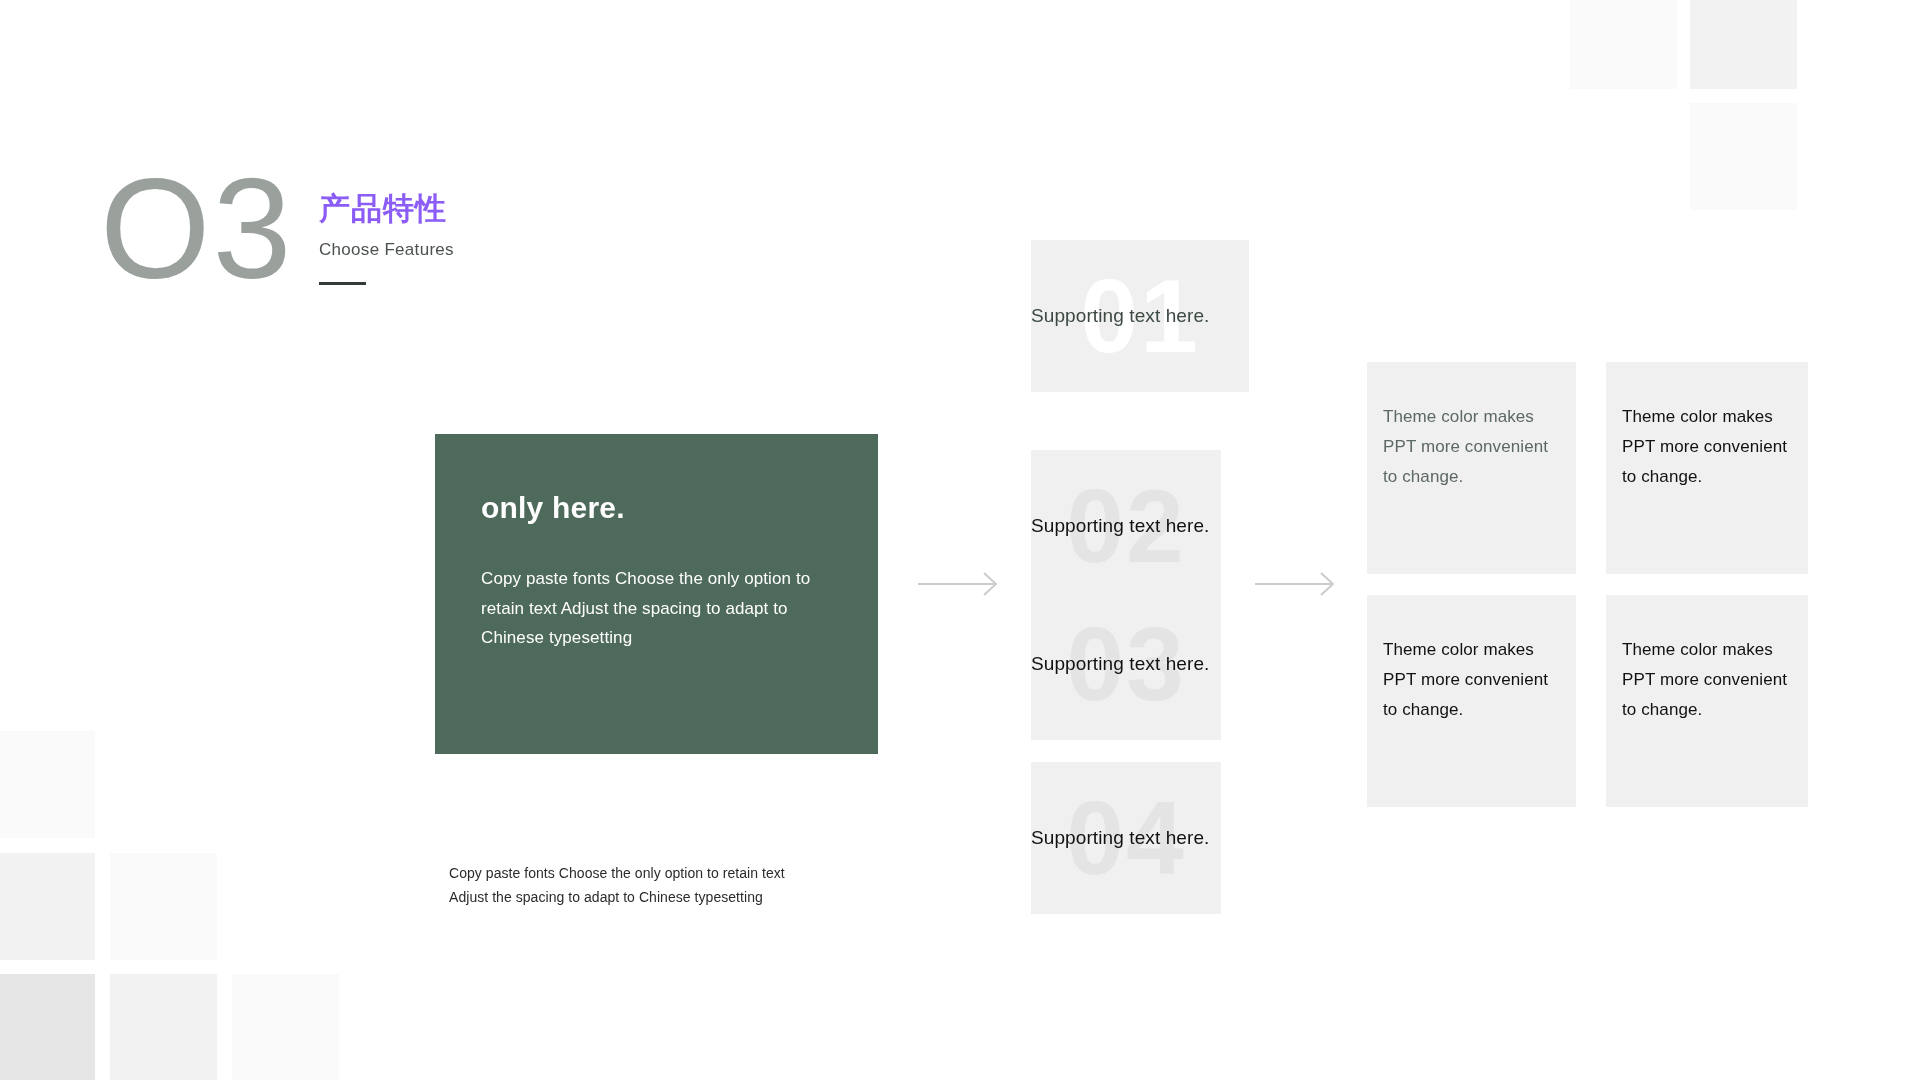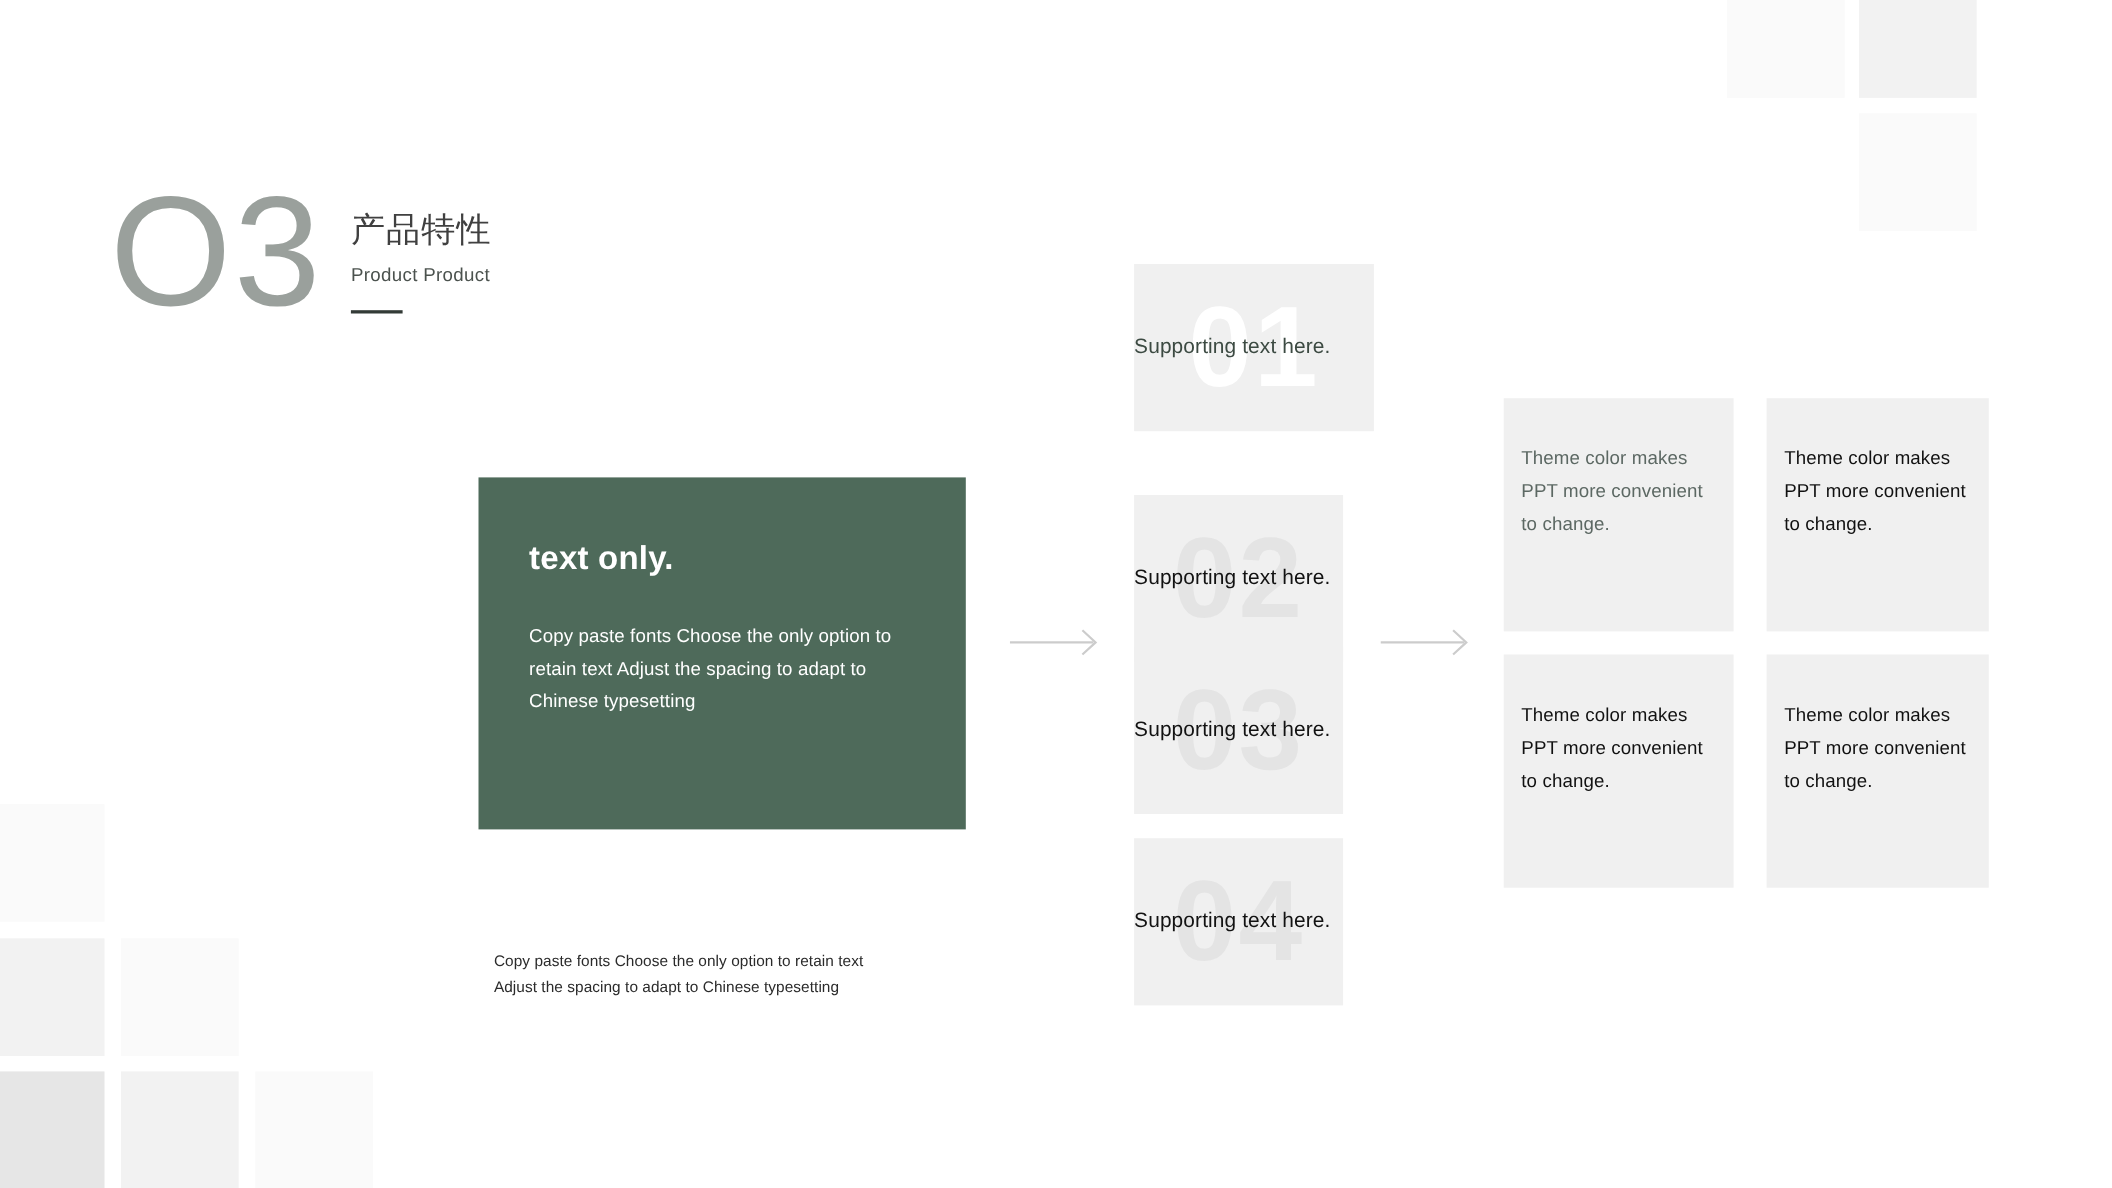--- a/index.html
+++ b/index.html
@@ -38,23 +38,23 @@
     font-family: "Liberation Sans", "DejaVu Sans", sans-serif;
     user-select: none;
   }
   .heading-block {
     position: absolute;
     left: 319px;
     top: 190px;
   }
   .heading-cn {
     font-size: 31px;
-    font-weight: 400;
+    font-weight: 700;
     letter-spacing: 1px;
-    color: #404040;
+    color: #8b5cf6;
     line-height: 1.25;
     margin: 0;
   }
   .heading-en {
     font-size: 17px;
     font-weight: 400;
     letter-spacing: 0.3px;
     color: #4b524e;
     margin: 11px 0 0 0;
     line-height: 1.2;
@@ -190,26 +190,26 @@
       <div class="deco-sq" style="left: 110px; top: 853px; width: 107px; height: 107px; background: rgb(250, 250, 250);"></div>
       <div class="deco-sq" style="left: -12px; top: 974px; width: 107px; height: 107px; background: rgb(230, 230, 230);"></div>
       <div class="deco-sq" style="left: 110px; top: 974px; width: 107px; height: 107px; background: rgb(242, 242, 242);"></div>
       <div class="deco-sq" style="left: 232px; top: 974px; width: 107px; height: 107px; background: rgb(250, 250, 250);"></div>
     </div>
 
   <div class="section-number">O3</div>
 
   <div class="heading-block">
     <h1 class="heading-cn">产品特性</h1>
-    <div class="heading-en">Product Product</div>
+    <div class="heading-en">Choose Features</div>
     <div class="heading-rule"></div>
   </div>
 
   <div class="green-panel">
-    <h2 class="green-title">text only.</h2>
+    <h2 class="green-title">only here.</h2>
     <p class="green-body">Copy paste fonts Choose the only option to retain text Adjust the spacing to adapt to Chinese  typesetting</p>
   </div>
 
   <div class="caption">
     <span>Copy paste fonts  Choose the only  option to retain text</span>
     <span>Adjust the spacing to adapt to Chinese typesetting</span>
   </div>
 
   <div class="arrow" style="left:918px; top:571px;">
     <svg width="82" height="26" viewBox="0 0 82 26">

